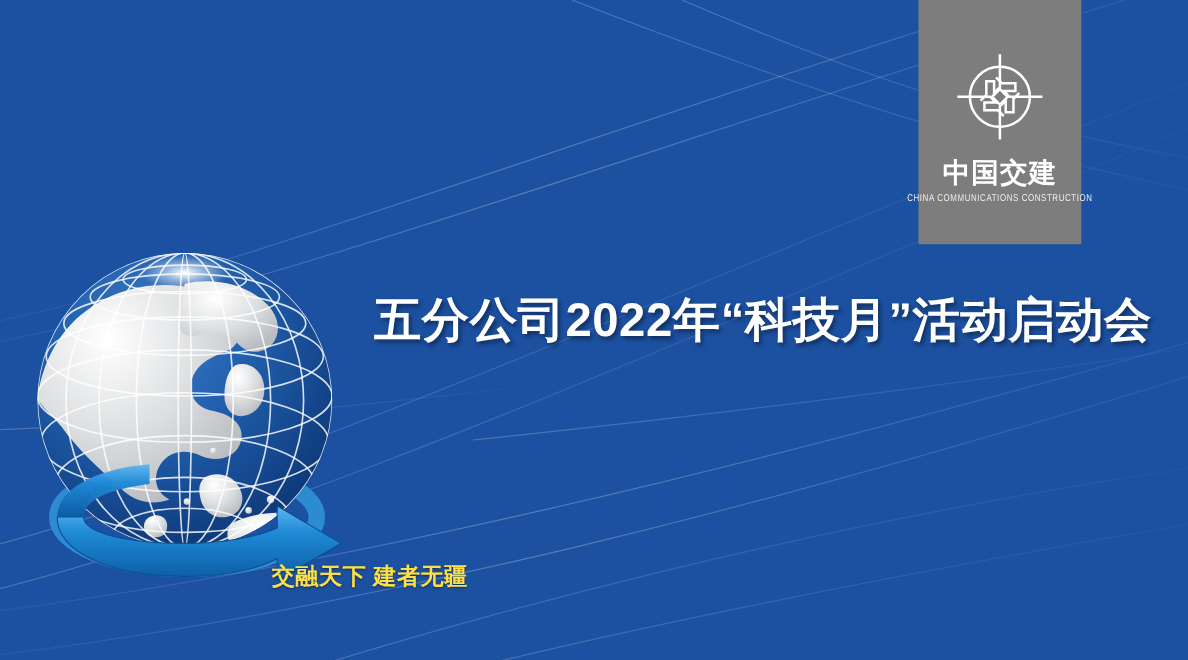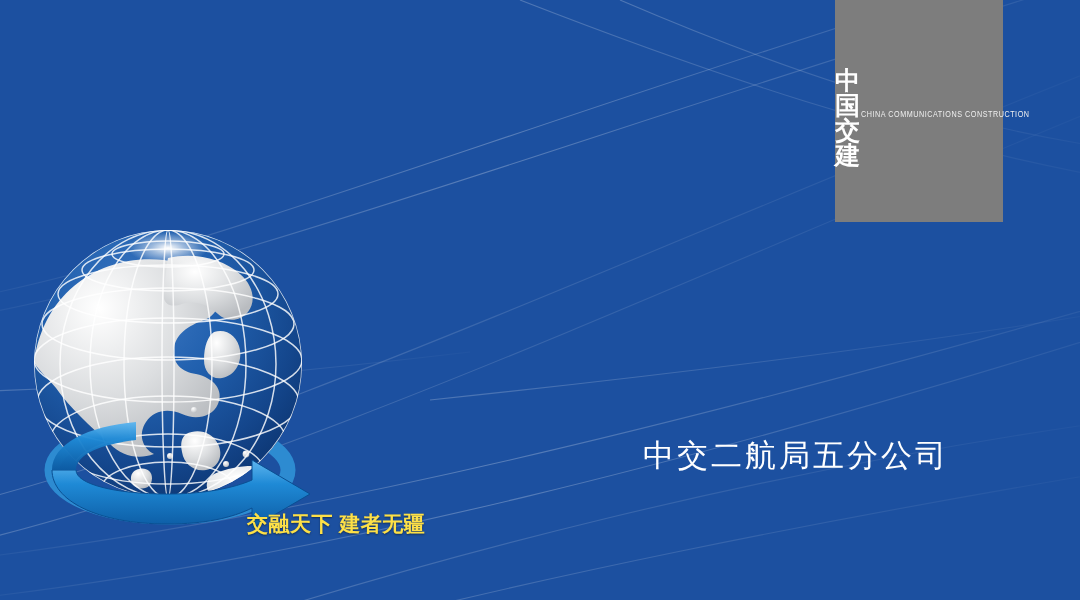--- a/index.html
+++ b/index.html
@@ -28,25 +28,25 @@
     width: 1080px;
     height: 600px;
     pointer-events: none;
   }
 
   
   #logo-plate {
     position: absolute;
     left: 835px;
     top: 0;
-    width: 168px;
+    width: 148px;
     height: 222px;
     background: #7d7d7d;
     display: flex;
-    flex-direction: row;
+    flex-direction: column;
     align-items: center;
     justify-content: flex-start;
   }
   #logo-emblem {
     margin-top: 44px;
     width: 88px;
     height: 88px;
   }
   #logo-cn {
     margin-top: 13px;
@@ -264,18 +264,18 @@
         <path d="M50 94 L50 60 L56 54 L56 66 L64 66 L64 52 L70 46"></path>
         <path d="M6 50 L40 50 L46 56 L34 56 L34 64 L48 64 L54 70"></path>
 
         <path d="M50 42 L58 50 L50 58 L42 50 Z"></path>
       </g>
     </svg>
     <div id="logo-cn">中国交建</div>
     <div id="logo-en">CHINA COMMUNICATIONS CONSTRUCTION</div>
   </div>
 
+  <div id="main-title">五分公司2022年“科技月”活动启动会</div>
 
   <div id="footer-block">
-    <div id="footer-org" class="footer-line">中交二航局五分公司</div>
   </div>
 
 </div>
 
 </body></html>

